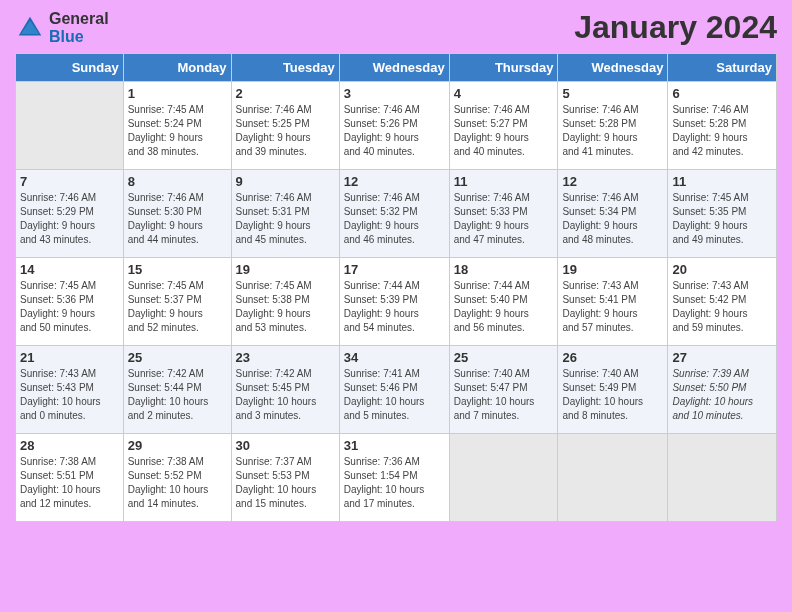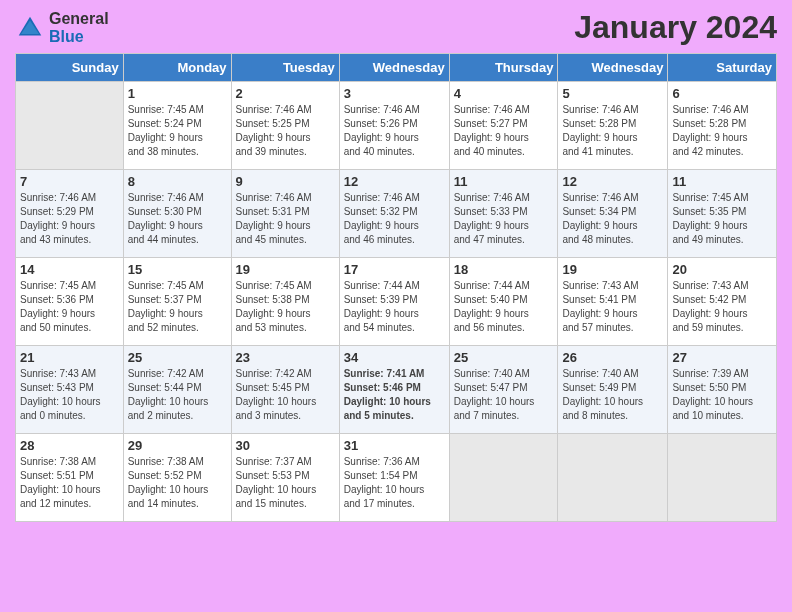--- a/index.html
+++ b/index.html
@@ -286,42 +286,42 @@
           </td>
           <td>
             <div class="day-number">23</div>
             <div class="day-info" style="white-space: pre-line;">Sunrise: 7:42 AM
 Sunset: 5:45 PM
 Daylight: 10 hours
 and 3 minutes.</div>
           </td>
           <td>
             <div class="day-number">34</div>
-            <div class="day-info" style="white-space: pre-line; font-weight: bold;">Sunrise: 7:41 AM
+            <div class="day-info" style="white-space: pre-line;">Sunrise: 7:41 AM
 Sunset: 5:46 PM
 Daylight: 10 hours
 and 5 minutes.</div>
           </td>
           <td>
             <div class="day-number">25</div>
             <div class="day-info" style="white-space: pre-line;">Sunrise: 7:40 AM
 Sunset: 5:47 PM
 Daylight: 10 hours
 and 7 minutes.</div>
           </td>
           <td>
             <div class="day-number">26</div>
             <div class="day-info" style="white-space: pre-line;">Sunrise: 7:40 AM
 Sunset: 5:49 PM
 Daylight: 10 hours
 and 8 minutes.</div>
           </td>
           <td>
             <div class="day-number">27</div>
-            <div class="day-info" style="white-space: pre-line;">Sunrise: 7:39 AM
+            <div class="day-info" style="white-space: pre-line; font-style: italic;">Sunrise: 7:39 AM
 Sunset: 5:50 PM
 Daylight: 10 hours
 and 10 minutes.</div>
           </td>
         </tr>
         <tr>
           <td>
             <div class="day-number">28</div>
             <div class="day-info" style="white-space: pre-line;">Sunrise: 7:38 AM
 Sunset: 5:51 PM

